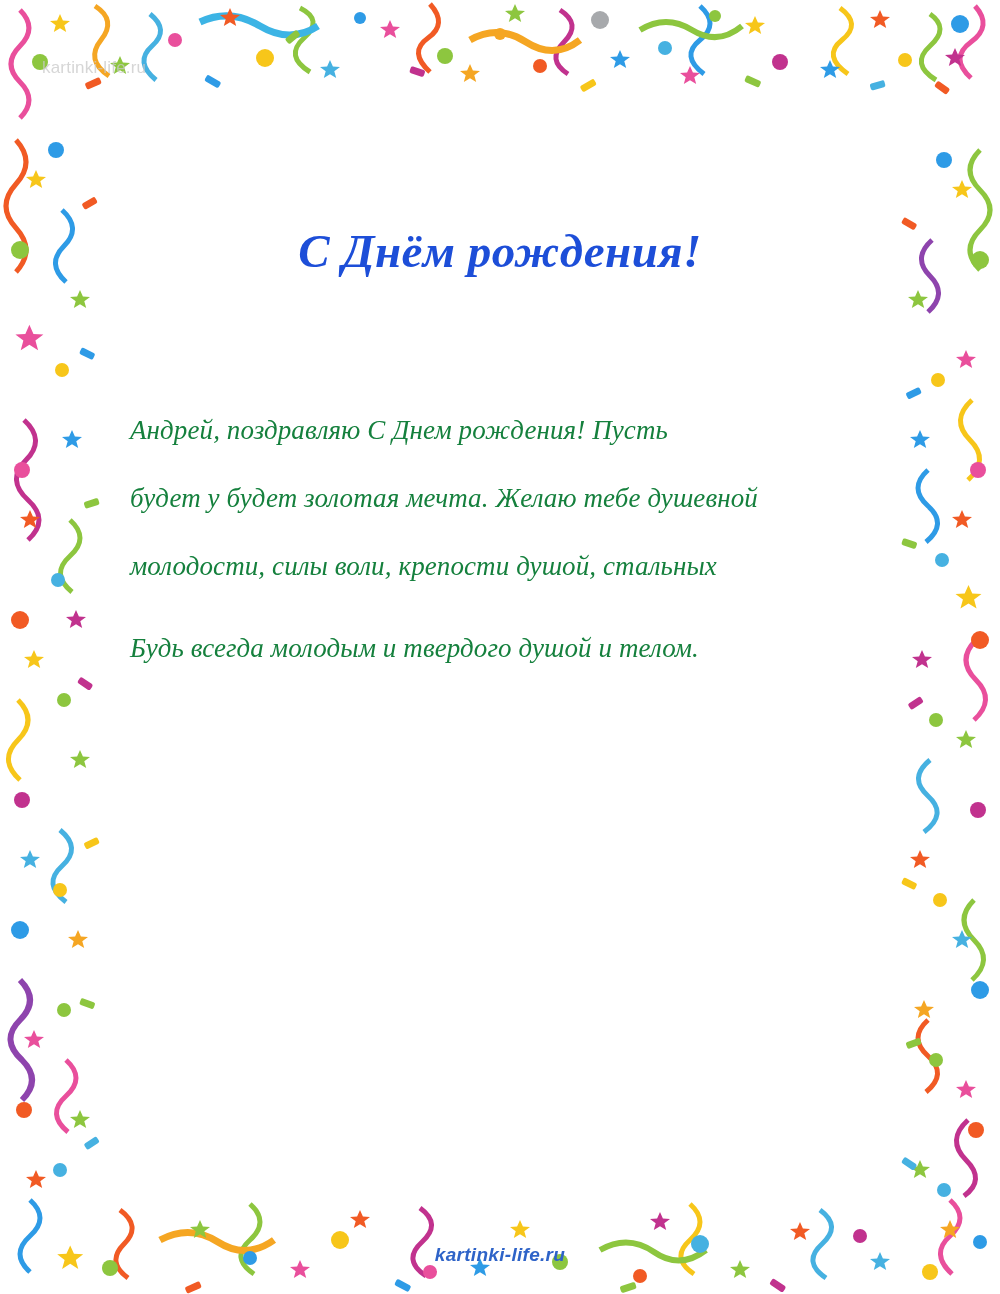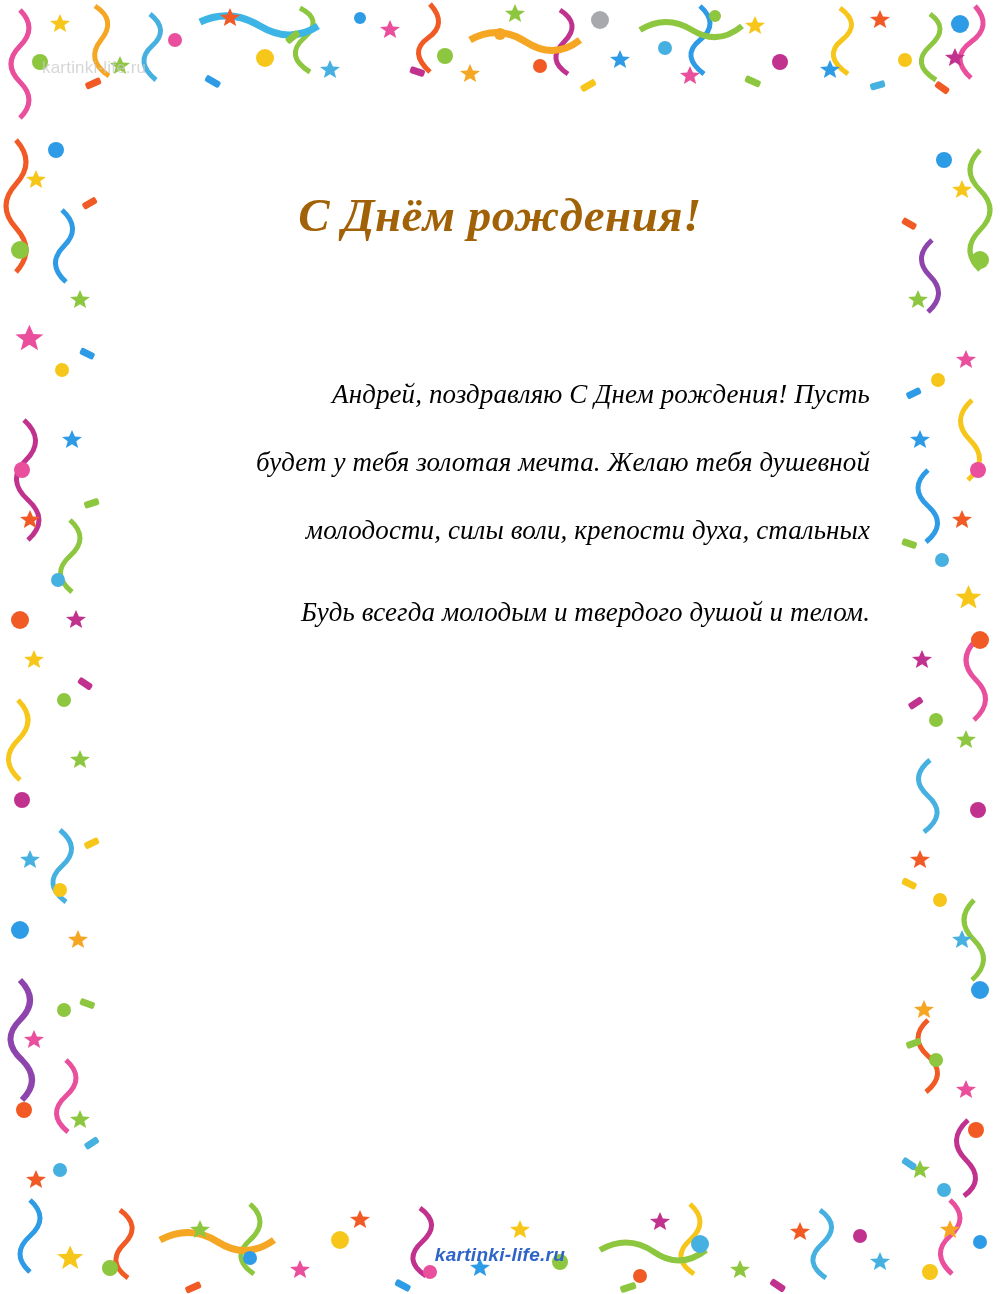--- a/index.html
+++ b/index.html
@@ -50,35 +50,35 @@
     top: 150px;
     width: 780px;
     text-align: center;
   }
 
   #title {
     font-family: "Liberation Serif", serif;
     font-style: italic;
     font-weight: bold;
     font-size: 47px;
-    color: #a16207;
+    color: #1d4ed8;
     letter-spacing: 0.5px;
-    margin: 40px 0 0 0;
+    margin: 76px 0 0 0;
     line-height: 1.1;
   }
 
   #message {
     margin: 118px auto 0 auto;
     width: 740px;
     font-family: "Liberation Serif", serif;
     font-style: italic;
     font-size: 27px;
-    color: #000000;
+    color: #15803d;
     line-height: 2.52;
-    text-align: right;
+    text-align: left;
     letter-spacing: 0.1px;
   }
   #message .ln {
     display: block;
     white-space: nowrap;
   }
   #message .ln.last {
     margin-top: 14px;
   }
 
@@ -412,22 +412,22 @@
     </svg>
   </div>
 
   <div id="inner-mask"></div>
 
   <div id="content">
     <h1 id="title">С Днём рождения!</h1>
 
     <div id="message">
       <span class="ln">Андрей, поздравляю С Днем рождения! Пусть</span>
-      <span class="ln">будет у тебя золотая мечта. Желаю тебя душевной</span>
-      <span class="ln">молодости, силы воли, крепости духа, стальных</span>
+      <span class="ln">будет у будет золотая мечта. Желаю тебе душевной</span>
+      <span class="ln">молодости, силы воли, крепости душой, стальных</span>
       <span class="ln last">Будь всегда молодым и твердого душой и телом.</span>
     </div>
   </div>
 
   <div id="watermark-top">kartinki-life.ru</div>
   <div id="watermark-bottom">kartinki-life.ru</div>
 
 </div>
 
 </body></html>

